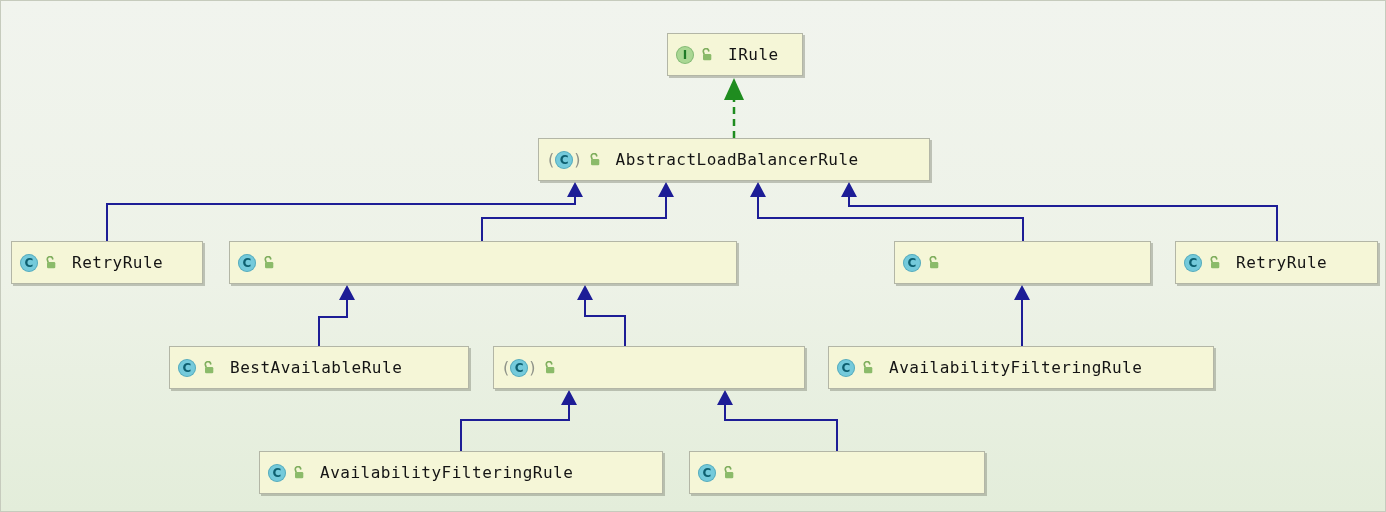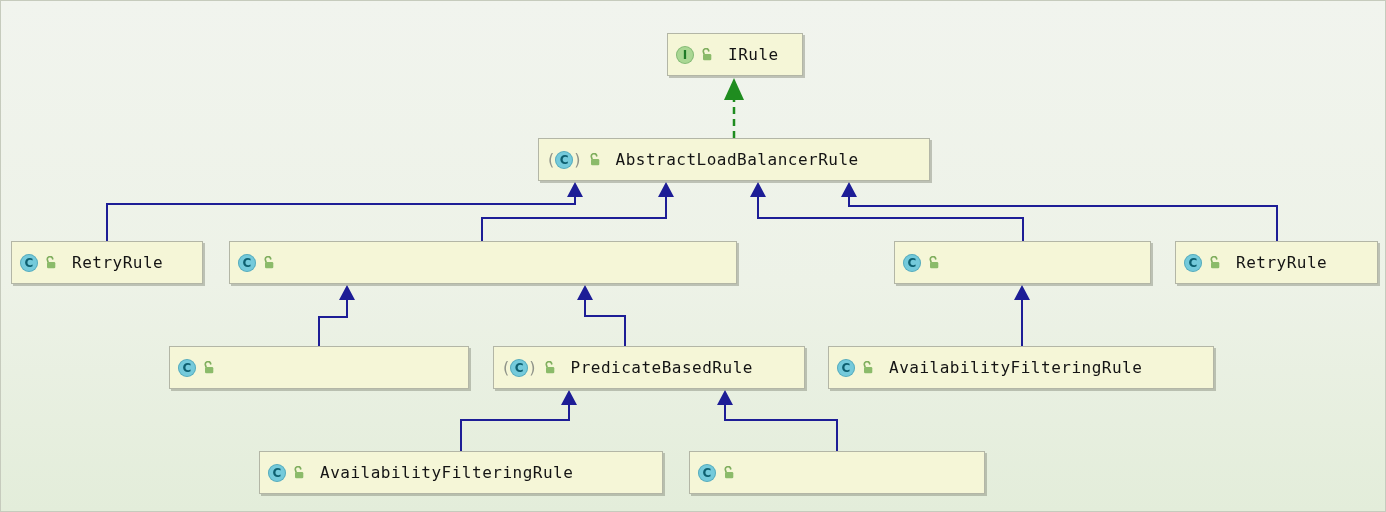--- a/index.html
+++ b/index.html
@@ -153,33 +153,33 @@
   </div>
 
   <div class="node" style="left:168px;top:345px;width:300px;">
     <span class="badge class">C</span>
     <span class="lock">
       <svg width="14" height="14" viewBox="0 0 14 14">
         <path d="M4.1 6.2 L3.4 3.9 A2.7 2.7 0 0 1 8.5 2.2 L8.9 3.4" fill="none" stroke="#7fae5e" stroke-width="1.7"></path>
         <rect x="3" y="6" width="8.3" height="6.3" rx="1.3" fill="#8bbb6a"></rect>
       </svg>
     </span>
+    <span class="label">BestAvailableRule</span>
   </div>
 
   <div class="node" style="left:492px;top:345px;width:312px;">
     <span class="paren">(</span>
     <span class="badge class">C</span>
     <span class="paren">)</span>
     <span class="lock">
       <svg width="14" height="14" viewBox="0 0 14 14">
         <path d="M4.1 6.2 L3.4 3.9 A2.7 2.7 0 0 1 8.5 2.2 L8.9 3.4" fill="none" stroke="#7fae5e" stroke-width="1.7"></path>
         <rect x="3" y="6" width="8.3" height="6.3" rx="1.3" fill="#8bbb6a"></rect>
       </svg>
     </span>
-    <span class="label">PredicateBasedRule</span>
   </div>
 
   <div class="node" style="left:827px;top:345px;width:386px;">
     <span class="badge class">C</span>
     <span class="lock">
       <svg width="14" height="14" viewBox="0 0 14 14">
         <path d="M4.1 6.2 L3.4 3.9 A2.7 2.7 0 0 1 8.5 2.2 L8.9 3.4" fill="none" stroke="#7fae5e" stroke-width="1.7"></path>
         <rect x="3" y="6" width="8.3" height="6.3" rx="1.3" fill="#8bbb6a"></rect>
       </svg>
     </span>

